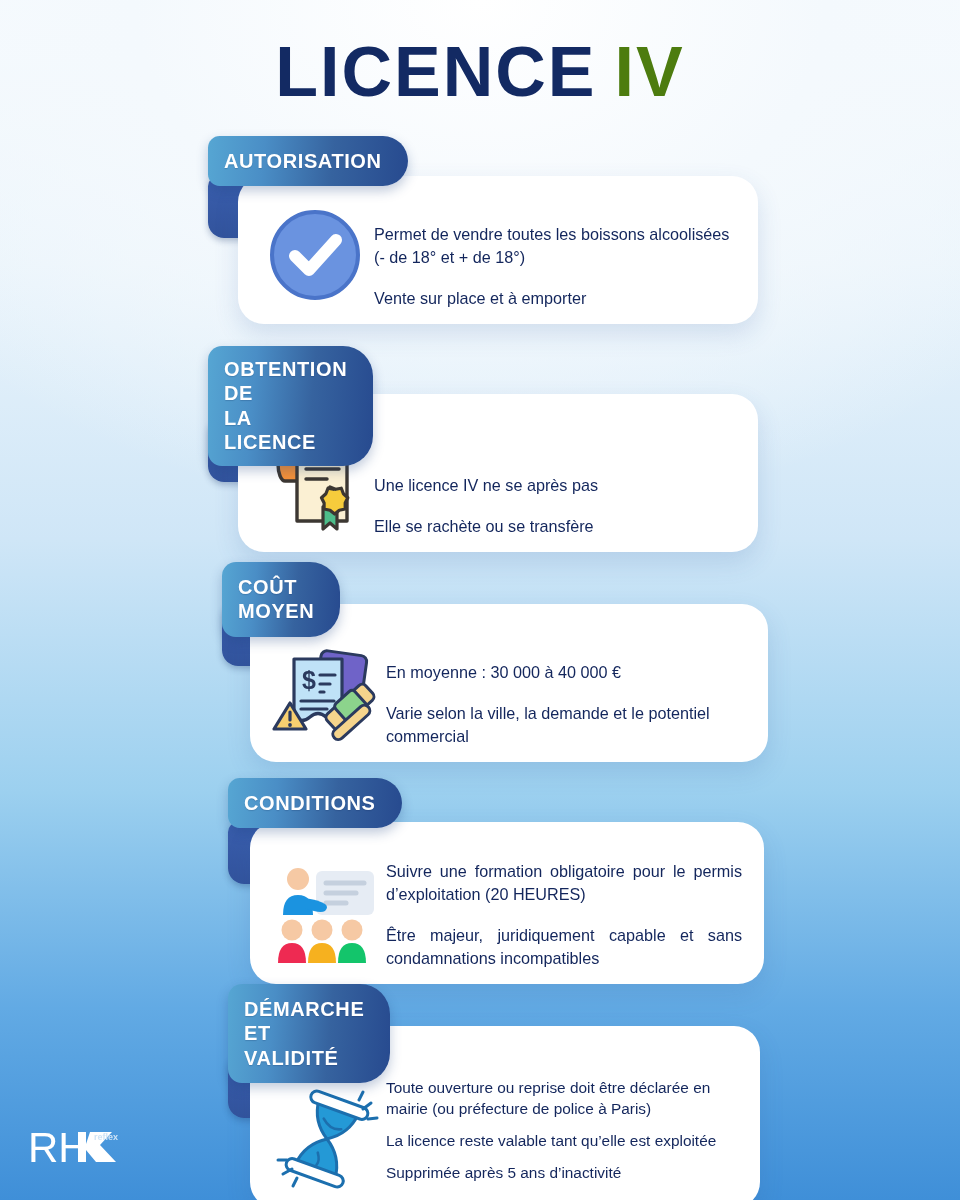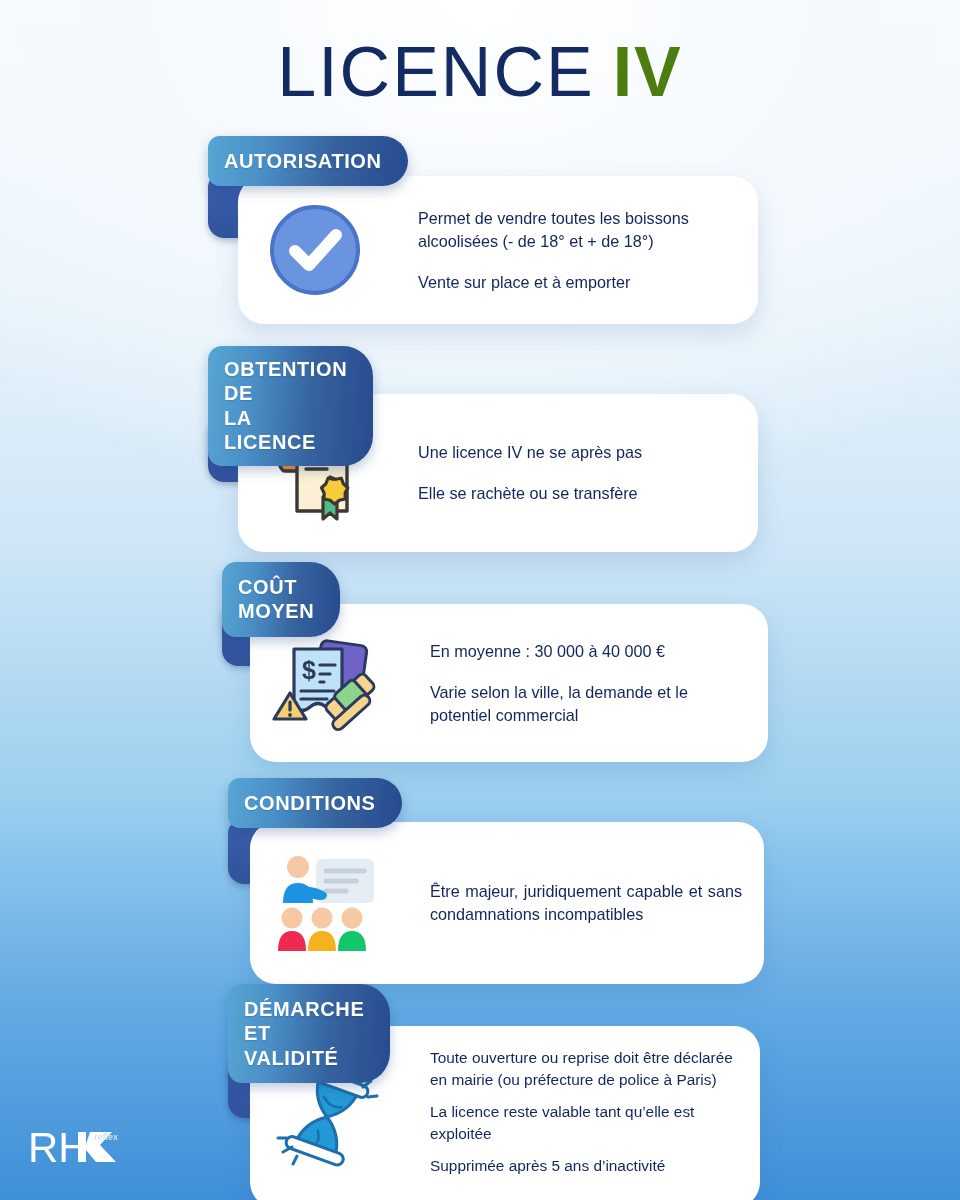--- a/index.html
+++ b/index.html
@@ -16,21 +16,21 @@
 
   
   #title{
     position:absolute; top:32px; left:0; width:960px;
     text-align:center;
     font-size:70px;
     letter-spacing:2px;
     color:#0d1f52;
     white-space:nowrap;
   }
-  #title .light{ font-weight:400; color:#132a63;text-align:center; }
+  #title .light{ font-weight:700; color:#132a63;text-align:center; }
   #title .bold{ font-weight:800; color:#4d7c0f; margin-left:18px;}
 
   
   .section{ position:absolute; }
 
   .fold{
     position:absolute;
     left:0; top:40px;
     width:58px; height:62px;
     background:linear-gradient(180deg,#3a5fae 0%,#32539c 100%);
@@ -40,23 +40,22 @@
   }
 
   .card{
     position:absolute;
     left:26px; top:36px;
     background:#ffffff;
     border-radius:26px;
     box-shadow:0 10px 24px rgba(50,95,160,.16);
     z-index:2;
     display:flex;
-    align-items:center;
+    align-items:flex-end;
     padding:14px 22px 14px 18px;
-    gap:44px;
   }
 
   .banner{
     position:absolute;
     left:0; top:0;
     background:linear-gradient(95deg,#56a6d3 0%, #4a8ec6 28%, #36639f 62%, #274a8f 100%);
     border-radius:14px 30px 30px 14px;
     color:#ffffff;
     font-weight:800;
     font-size:20px;
@@ -203,20 +202,21 @@
           <path d="M33 35 q14 2 20 6 q4 3 0 7 q-5 3 -20 -3 z" fill="#1b93e0"></path>
           <circle cx="20" cy="67" r="10.5" fill="#f6c9a4"></circle>
           <path d="M6 100 q0 -20 14 -20 q14 0 14 20 z" fill="#ee2a52"></path>
           <circle cx="50" cy="67" r="10.5" fill="#f6c9a4"></circle>
           <path d="M36 100 q0 -20 14 -20 q14 0 14 20 z" fill="#f6b11f"></path>
           <circle cx="80" cy="67" r="10.5" fill="#f6c9a4"></circle>
           <path d="M66 100 q0 -20 14 -20 q14 0 14 20 z" fill="#13c56b"></path>
         </svg>
       </div>
       <div class="txt just">
+        <p>Suivre une formation obligatoire pour le permis d’exploitation (20 HEURES)</p>
         <p>Être majeur, juridiquement capable et sans condamnations incompatibles</p>
       </div>
     </div>
     <div class="banner">CONDITIONS</div>
   </div>
 
   <div class="section" id="sec5">
     <div class="fold" style="top:72px;"></div>
     <div class="card">
       <div class="icon-wrap">

